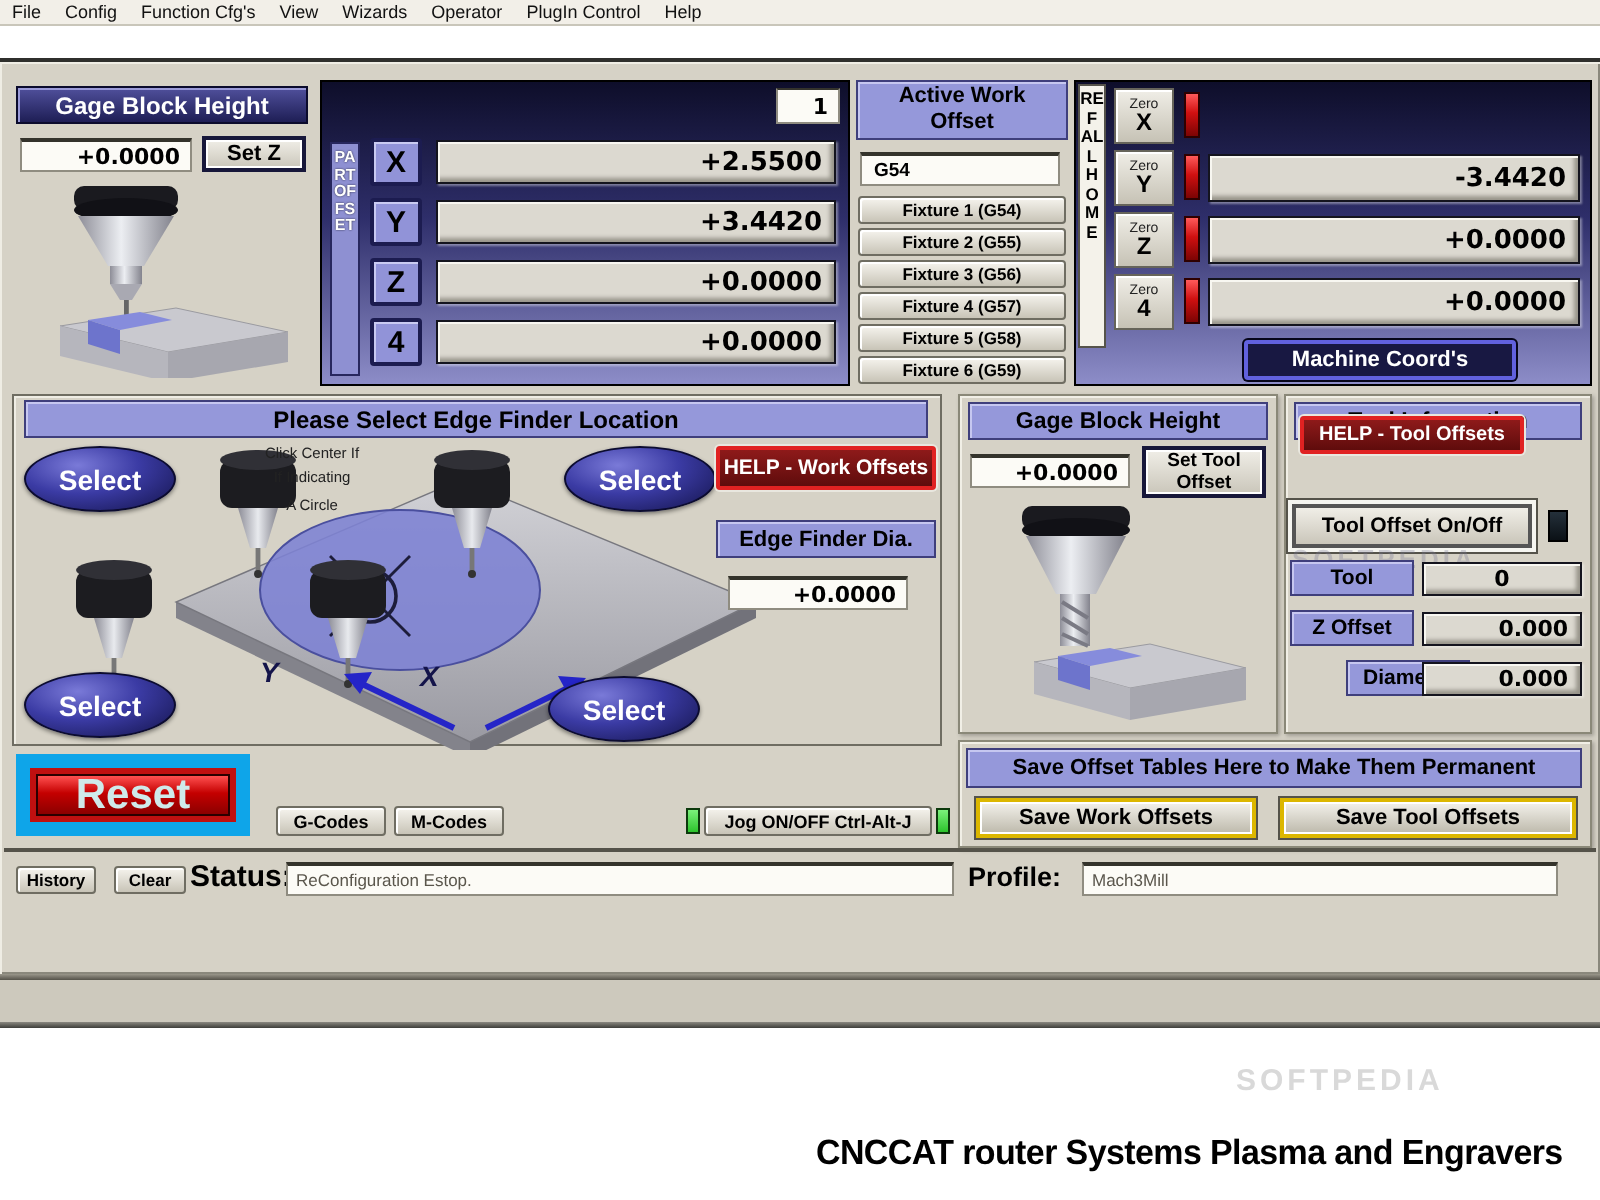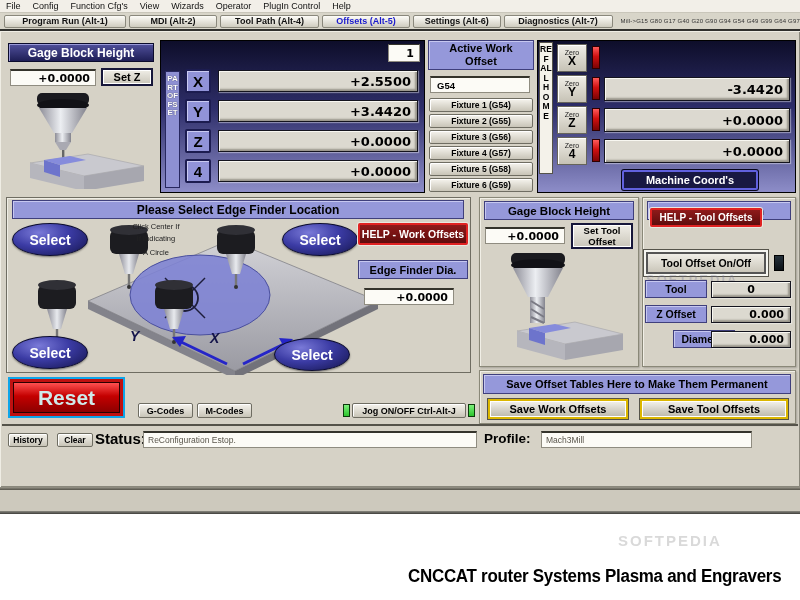--- a/index.html
+++ b/index.html
@@ -77,21 +77,21 @@
   .zerobtn .za { font-size:12px; line-height:11px; font-weight:bold; color:#000; }
   .led-red { background:linear-gradient(180deg,#ff5a5a,#d01010 45%,#7c0404); border:1px solid #2e0000; }
   .led-green { background:linear-gradient(180deg,#7cf07c,#2cc42c); border:1px solid #0c3a0c; }
   .led-dark { background:linear-gradient(180deg,#24303a,#0b1116); border:1px solid #000; }
 
   #machinecoords { background:#181842; color:#fff; font-weight:bold; font-size:11px;
                    border:2px solid #6161de; box-shadow:0 0 0 1px #06061a; border-radius:2px;
                    display:flex; align-items:center; justify-content:center; cursor:pointer; }
 
   
-  #reset-outer { border:2px solid #0ea5e9; background:#c01010; padding:3px; }
+  #reset-outer { border:7px solid #0ea5e9; background:#c01010; padding:3px; }
   #reset-inner { border:1px solid #2b0000; background:linear-gradient(180deg,#ff5050,#c40000 45%,#8c0000);
                  width:100%; height:100%; display:flex; align-items:center; justify-content:center;
                  color:#cfeaea; font-weight:bold; font-size:21px; cursor:pointer; }
 
   .note { font-size:7.5px; color:#222; text-align:center; line-height:9px; }
   .wm { color:#7a7a96; opacity:.32; font-weight:bold; letter-spacing:2px; pointer-events:none; }
 
   
   .lbl-big { font-weight:bold; color:#000; }
   #statusfield, #profilefield { font-weight:normal; font-size:8.5px; color:#5a564c; padding-left:4px; }
@@ -114,29 +114,20 @@
     <span class="mi">File</span>
     <span class="mi">Config</span>
     <span class="mi">Function Cfg's</span>
     <span class="mi">View</span>
     <span class="mi">Wizards</span>
     <span class="mi">Operator</span>
     <span class="mi">PlugIn Control</span>
     <span class="mi">Help</span>
   </div>
 
-  <div id="tabrow">
-    <div class="tab" style="width:128px">Program Run (Alt-1)</div>
-    <div class="tab" style="width:92px">MDI (Alt-2)</div>
-    <div class="tab" style="width:104px">Tool Path (Alt-4)</div>
-    <div class="tab active" style="width:92px">Offsets (Alt-5)</div>
-    <div class="tab" style="width:92px">Settings (Alt-6)</div>
-    <div class="tab" style="width:114px">Diagnostics (Alt-7)</div>
-    <span id="gcodeline">Mill-&gt;G15 G80 G17 G40 G20 G90 G94 G54 G49 G99 G64 G97</span>
-  </div>
   <div id="tabline"></div>
 
   <div id="app">
 
     <div class="hdr-navy abs" style="left:8px;top:12px;width:146px;height:19px">Gage Block Height</div>
     <div class="field num abs" style="left:10px;top:38px;width:86px;height:17px;font-size:11px">+0.0000</div>
     <div class="btn-dark abs" style="left:101px;top:37px;width:52px;height:18px;font-size:11px">Set Z</div>
     <svg class="abs" style="left:8px;top:58px" width="148" height="100" viewBox="0 0 148 100">
       <defs>
         <linearGradient id="silv" x1="0" y1="0" x2="1" y2="0">
@@ -335,21 +326,21 @@
     <span class="led-green abs" style="left:343px;top:373px;width:7px;height:13px"></span>
     <div class="btn abs" style="left:352px;top:372px;width:114px;height:15px;font-size:9px">Jog ON/OFF Ctrl-Alt-J</div>
     <span class="led-green abs" style="left:468px;top:373px;width:7px;height:13px"></span>
 
     <div class="abs" style="left:2px;top:393px;width:796px;height:2px;background:#55534a"></div>
     <div class="btn abs" style="left:8px;top:402px;width:40px;height:14px;font-size:8.5px">History</div>
     <div class="btn abs" style="left:57px;top:402px;width:36px;height:14px;font-size:8.5px">Clear</div>
     <div class="lbl-big abs" style="left:95px;top:399px;font-size:15px">Status:</div>
     <div class="field abs" id="statusfield" style="left:143px;top:400px;width:334px;height:17px">ReConfiguration Estop.</div>
     <div class="lbl-big abs" style="left:484px;top:400px;font-size:13.5px">Profile:</div>
-    <div class="field abs" id="profilefield" style="left:541px;top:400px;width:211px;height:17px">Mach3Mill</div>
+    <div class="field abs" id="profilefield" style="left:541px;top:400px;width:238px;height:17px">Mach3Mill</div>
   </div>
 
   <div id="winshadow"></div>
   <div id="strip"></div>
   <div id="stripline"></div>
   <div id="whitearea">
     <div class="wm abs" style="left:618px;top:18px;font-size:15px;color:#8a8a8a">SOFTPEDIA</div>
     <div id="caption">CNCCAT router Systems Plasma and Engravers</div>
   </div>
 </div>

